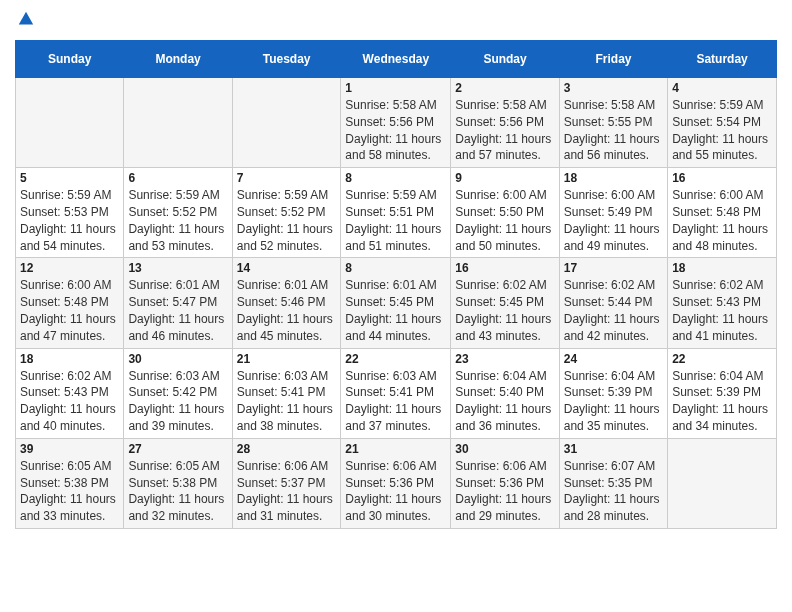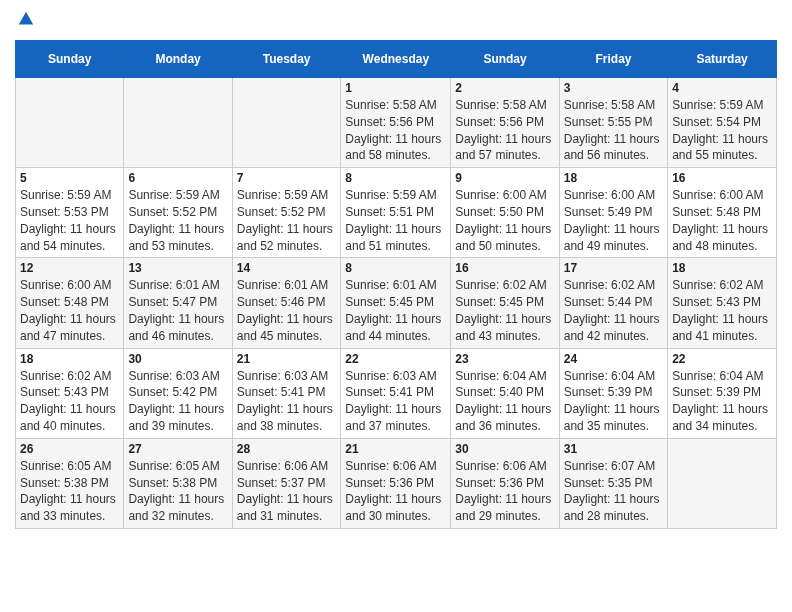--- a/index.html
+++ b/index.html
@@ -238,21 +238,21 @@
             <span class="day-num">24</span>
             <div class="day-info">Sunrise: 6:04 AM<br>Sunset: 5:39 PM<br>Daylight: 11 hours<br>and 35 minutes.</div>
           </td>
           <td>
             <span class="day-num">22</span>
             <div class="day-info">Sunrise: 6:04 AM<br>Sunset: 5:39 PM<br>Daylight: 11 hours<br>and 34 minutes.</div>
           </td>
         </tr>
         <tr>
           <td>
-            <span class="day-num">26</span>
+            <span class="day-num">39</span>
             <div class="day-info">Sunrise: 6:05 AM<br>Sunset: 5:38 PM<br>Daylight: 11 hours<br>and 33 minutes.</div>
           </td>
           <td>
             <span class="day-num">27</span>
             <div class="day-info">Sunrise: 6:05 AM<br>Sunset: 5:38 PM<br>Daylight: 11 hours<br>and 32 minutes.</div>
           </td>
           <td>
             <span class="day-num">28</span>
             <div class="day-info">Sunrise: 6:06 AM<br>Sunset: 5:37 PM<br>Daylight: 11 hours<br>and 31 minutes.</div>
           </td>

